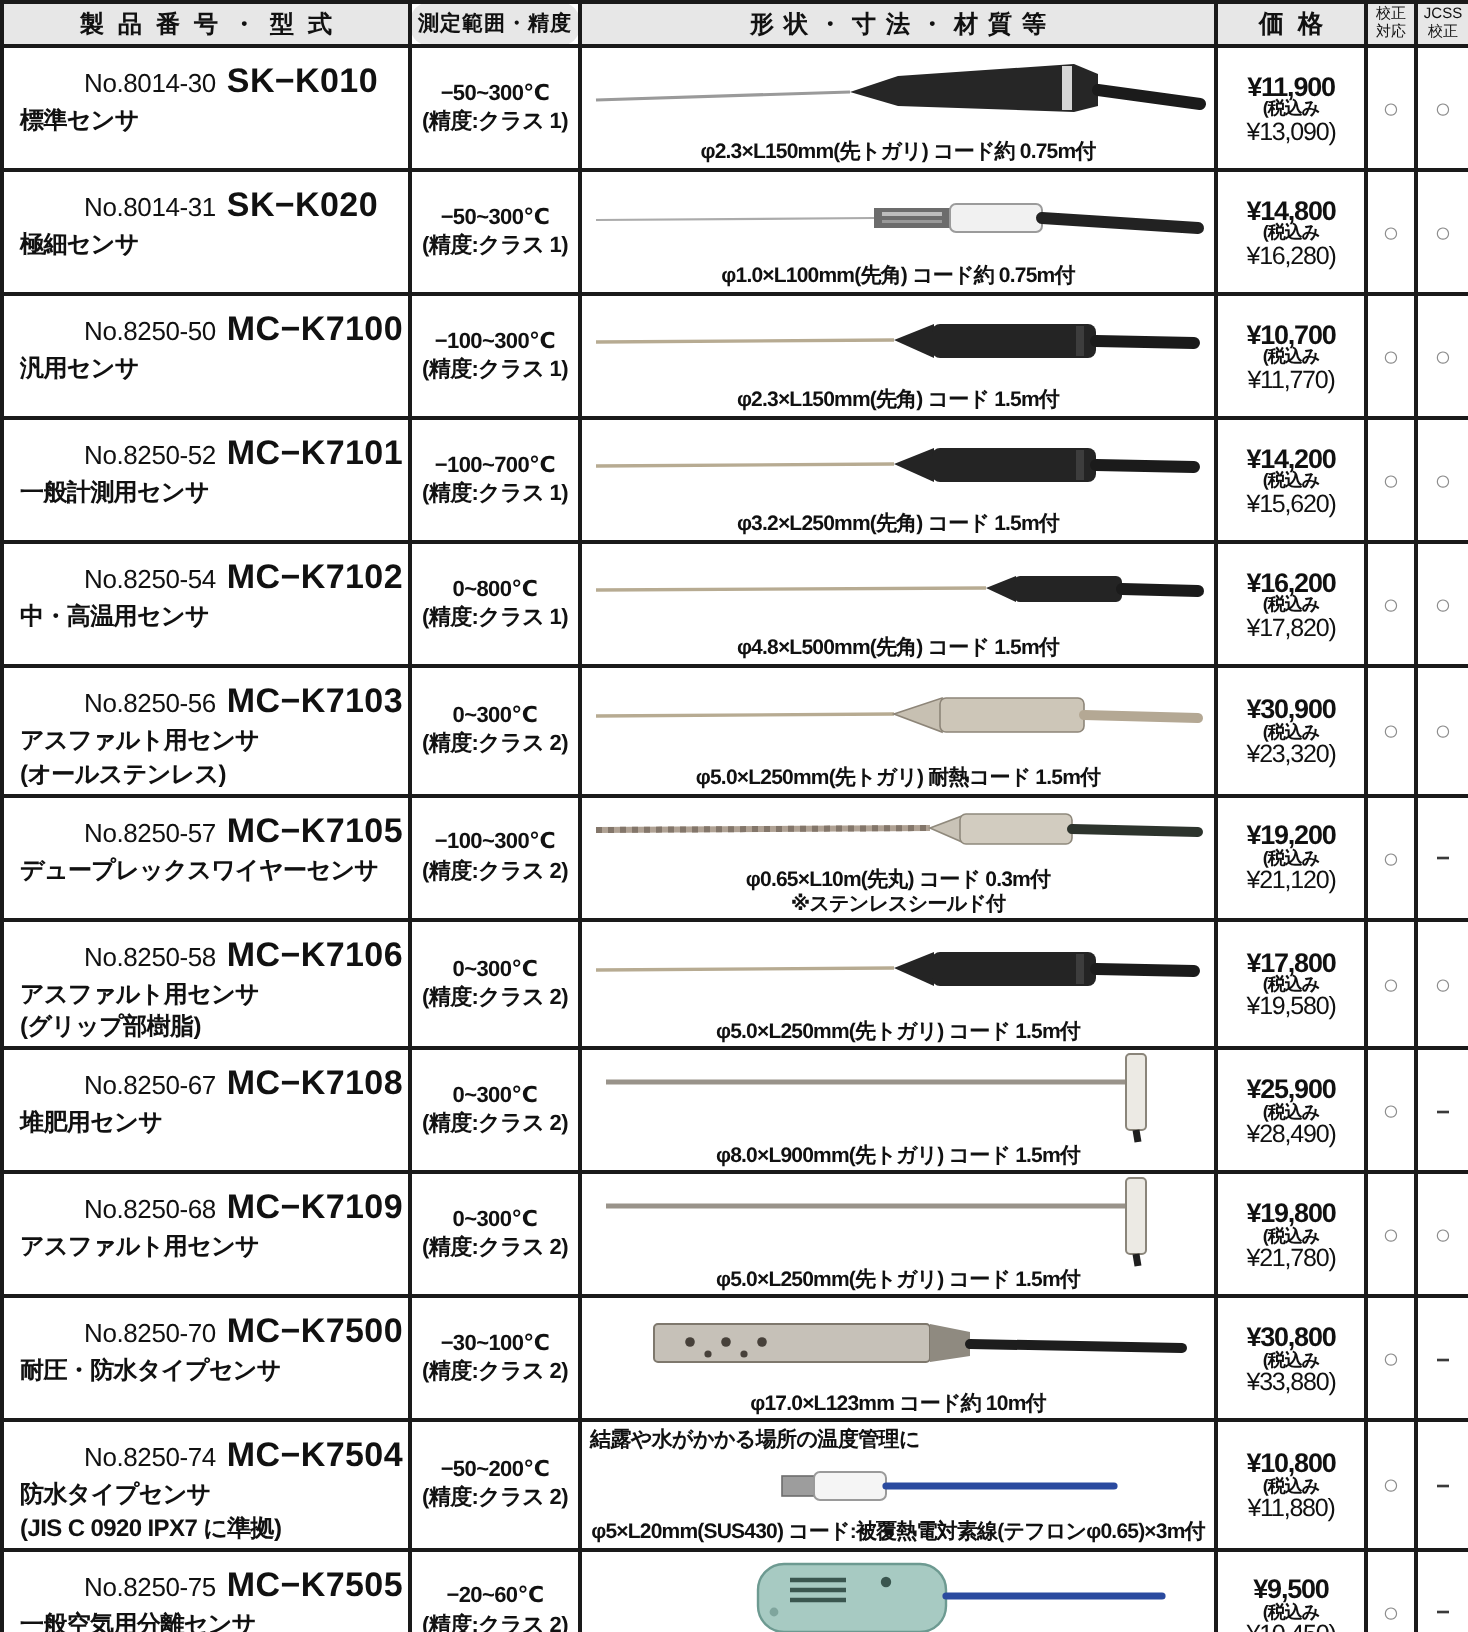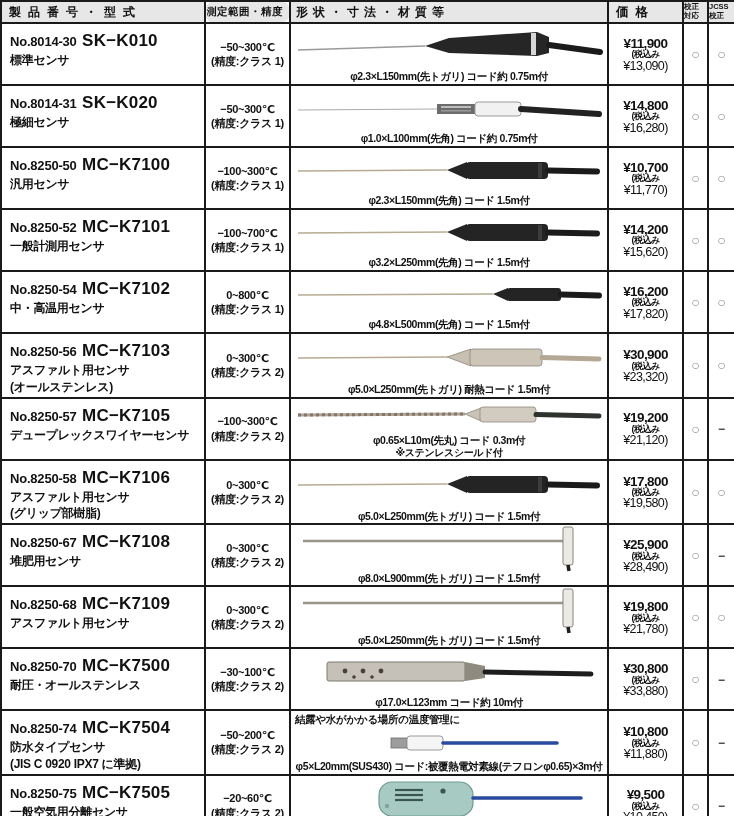--- a/index.html
+++ b/index.html
@@ -3,30 +3,30 @@
 <meta charset="utf-8">
 <style>
   * { margin:0; padding:0; box-sizing:border-box; }
   body { background:#fff; font-family:"Liberation Sans","DejaVu Sans",sans-serif; }
   #page { width:734px; height:816px; overflow:hidden; background:#fff; }
   table { width:734px; border-collapse:collapse; table-layout:fixed; }
   col.c-product { width:204px; } col.c-range { width:85px; } col.c-shape { width:318px; }
   col.c-price { width:75px; } col.c-cal { width:25px; } col.c-jcss { width:27px; }
   th, td { border:2px solid #1a1a1a; vertical-align:middle; color:#111; overflow:hidden; }
   thead tr { height:22px; }
-  th { background:#e7e7e7; font-weight:bold; text-align:left; padding:0; }
+  th { background:#e7e7e7; font-weight:bold; text-align:center; padding:0; }
   th.h-wide1 { font-size:12px; letter-spacing:7px; text-indent:7px; }
   th.h-range { font-size:10.5px; letter-spacing:0.5px;border-radius:10px; }
   th.h-wide2 { font-size:12px; letter-spacing:5px; text-indent:5px; }
   th.h-price { font-size:12.5px; letter-spacing:7px; text-indent:7px; }
-  th.h-small { font-size:7.5px; letter-spacing:0; line-height:1.15; font-weight:bold; }
+  th.h-small { font-size:7.5px; letter-spacing:0; line-height:1.15; font-weight:normal; }
   tbody tr { height:62px; }
   td.product { padding:4px 2px 2px 8px; vertical-align:top; }
   .prod-line1 { white-space:nowrap; margin-top:3px; }
-  .prod-no { font-size:13px; font-weight:bold; letter-spacing:-0.2px; }
+  .prod-no { font-size:13px; font-weight:normal; letter-spacing:-0.2px;margin-left:32px; }
   .prod-model { font-size:17px; font-weight:bold; letter-spacing:0.2px; margin-left:1px; }
   .prod-name { font-size:12px; font-weight:bold; line-height:1.15; margin-top:3px; letter-spacing:-0.3px; }
   td.range { text-align:center; font-size:11px; font-weight:bold; line-height:1.3; letter-spacing:-0.3px; }
   td.shape { position:relative; padding:0; }
   .photo { position:absolute; left:0; right:0; top:1px; bottom:13px; display:flex; align-items:center; justify-content:center; }
   .photo.with-note { top:14px; }
   .photo.two-cap { bottom:24px; }
   .note-top { position:absolute; top:2px; left:4px; font-size:10.5px; font-weight:bold; letter-spacing:-0.3px; }
   .caption { position:absolute; bottom:1px; left:0; right:0; text-align:center; font-size:10.5px; font-weight:bold; line-height:1.1; letter-spacing:-0.4px; white-space:nowrap; }
   .caption .cap2 { display:block; font-size:10px; }
@@ -442,21 +442,21 @@
     <td class="mark"><span class="circ">○</span></td>
     <td class="mark"><span class="circ">○</span></td>
   </tr>
 
   <tr>
     <td class="product">
       <div class="prod-line1">
         <span class="prod-no">No.8250-70</span>
         <span class="prod-model">MC−K7500</span>
       </div>
-      <div class="prod-name">耐圧・オールステンレス</div>
+      <div class="prod-name">耐圧・防水タイプセンサ</div>
 
     </td>
     <td class="range">
       <div>−30~100℃</div>
       <div>(精度:クラス 2)</div>
     </td>
     <td class="shape">
 
       <div class="photo">
               <svg width="308" height="44" viewBox="0 0 308 44">

